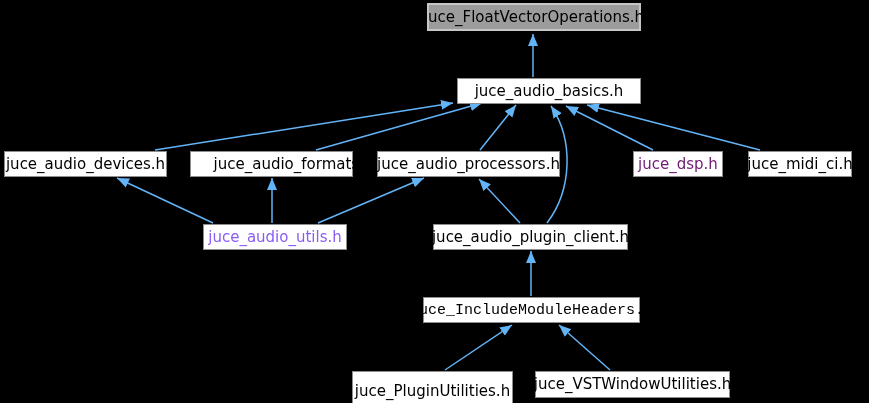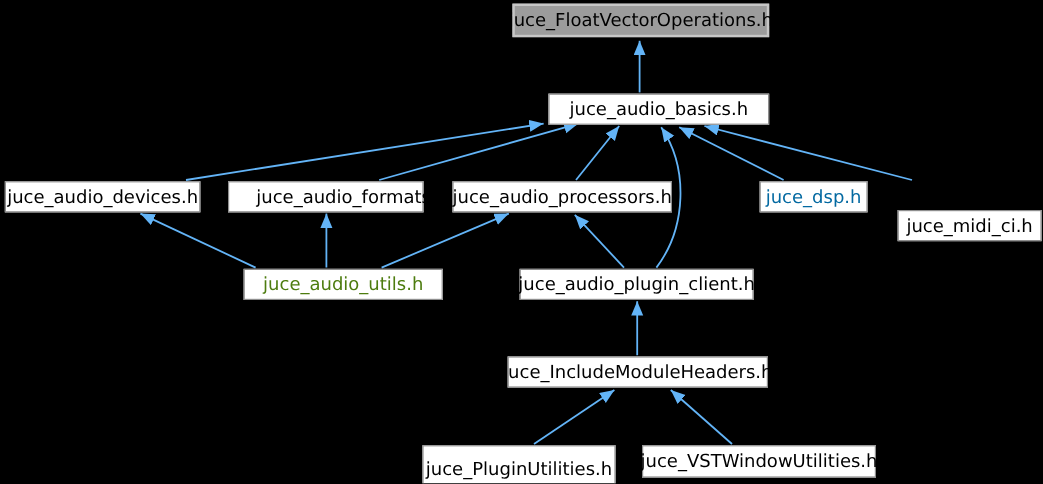--- a/index.html
+++ b/index.html
@@ -70,21 +70,21 @@
         <path d="M445,370 L512,325" fill="none" stroke="#63b4f7" stroke-width="1.5" marker-end="url(#arrow)"></path>
         <path d="M610,370 L559,325" fill="none" stroke="#63b4f7" stroke-width="1.5" marker-end="url(#arrow)"></path>
       </g>
   </svg>
   <div id="node-layer">
       <div class="node root" style="left: 427px; top: 3px; width: 214px; height: 28px; background: rgb(156, 156, 156); border-color: rgb(198, 198, 198); color: rgb(0, 0, 0);">juce_FloatVectorOperations.h</div>
       <div class="node" style="left: 457px; top: 78px; width: 184px; height: 26px; background: rgb(255, 255, 255); border-color: rgb(142, 142, 142); color: rgb(0, 0, 0);">juce_audio_basics.h</div>
       <div class="node" style="left: 4px; top: 151px; width: 163px; height: 26px; background: rgb(255, 255, 255); border-color: rgb(142, 142, 142); color: rgb(0, 0, 0);">juce_audio_devices.h</div>
       <div class="node" style="left: 190px; top: 151px; width: 163px; height: 26px; background: rgb(255, 255, 255); border-color: rgb(142, 142, 142); color: rgb(0, 0, 0); padding-left: 44px;">juce_audio_formats.h</div>
       <div class="node" style="left: 377px; top: 151px; width: 183px; height: 26px; background: rgb(255, 255, 255); border-color: rgb(142, 142, 142); color: rgb(0, 0, 0);">juce_audio_processors.h</div>
-      <div class="node" style="left: 633px; top: 151px; width: 90px; height: 26px; background: rgb(255, 255, 255); border-color: rgb(142, 142, 142); color: #0369a1;">juce_dsp.h</div>
-      <div class="node" style="left: 748px; top: 151px; width: 120px; height: 26px; background: rgb(255, 255, 255); border-color: rgb(142, 142, 142); color: rgb(0, 0, 0); margin-top: 24px;">juce_midi_ci.h</div>
-      <div class="node" style="left: 203px; top: 224px; width: 166px; height: 26px; background: rgb(255, 255, 255); border-color: rgb(142, 142, 142); color: #4d7c0f;">juce_audio_utils.h</div>
+      <div class="node" style="left: 633px; top: 151px; width: 90px; height: 26px; background: rgb(255, 255, 255); border-color: rgb(142, 142, 142); color: #701a75;">juce_dsp.h</div>
+      <div class="node" style="left: 748px; top: 151px; width: 104px; height: 26px; background: rgb(255, 255, 255); border-color: rgb(142, 142, 142); color: rgb(0, 0, 0);">juce_midi_ci.h</div>
+      <div class="node" style="left: 203px; top: 224px; width: 144px; height: 26px; background: rgb(255, 255, 255); border-color: rgb(142, 142, 142); color: #8b5cf6;">juce_audio_utils.h</div>
       <div class="node" style="left: 433px; top: 224px; width: 195px; height: 26px; background: rgb(255, 255, 255); border-color: rgb(142, 142, 142); color: rgb(0, 0, 0);">juce_audio_plugin_client.h</div>
-      <div class="node" style="left: 423px; top: 297px; width: 217px; height: 26px; background: rgb(255, 255, 255); border-color: rgb(142, 142, 142); color: rgb(0, 0, 0);">juce_IncludeModuleHeaders.h</div>
+      <div class="node" style="left: 423px; top: 297px; width: 217px; height: 26px; background: rgb(255, 255, 255); border-color: rgb(142, 142, 142); color: rgb(0, 0, 0); font-family: Liberation Mono, monospace;">juce_IncludeModuleHeaders.h</div>
       <div class="node" style="left: 352px; top: 371px; width: 161px; height: 41px; background: rgb(255, 255, 255); border-color: rgb(142, 142, 142); color: rgb(0, 0, 0);">juce_PluginUtilities.h</div>
       <div class="node" style="left: 535px; top: 371px; width: 195px; height: 27px; background: rgb(255, 255, 255); border-color: rgb(142, 142, 142); color: rgb(0, 0, 0); text-align: center;">juce_VSTWindowUtilities.h</div>
     </div>
 </div>
 
 </body></html>

